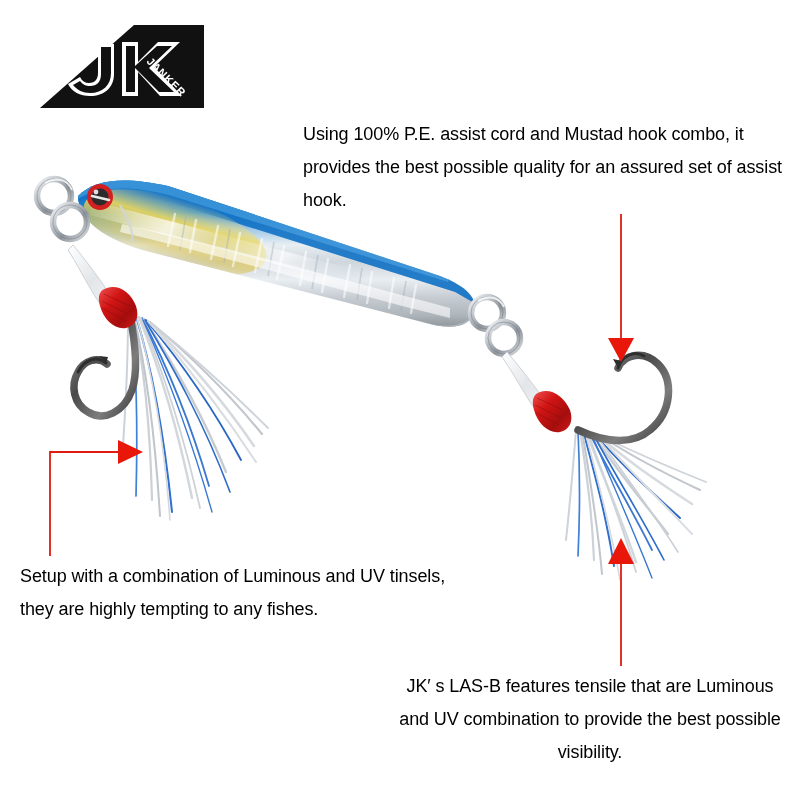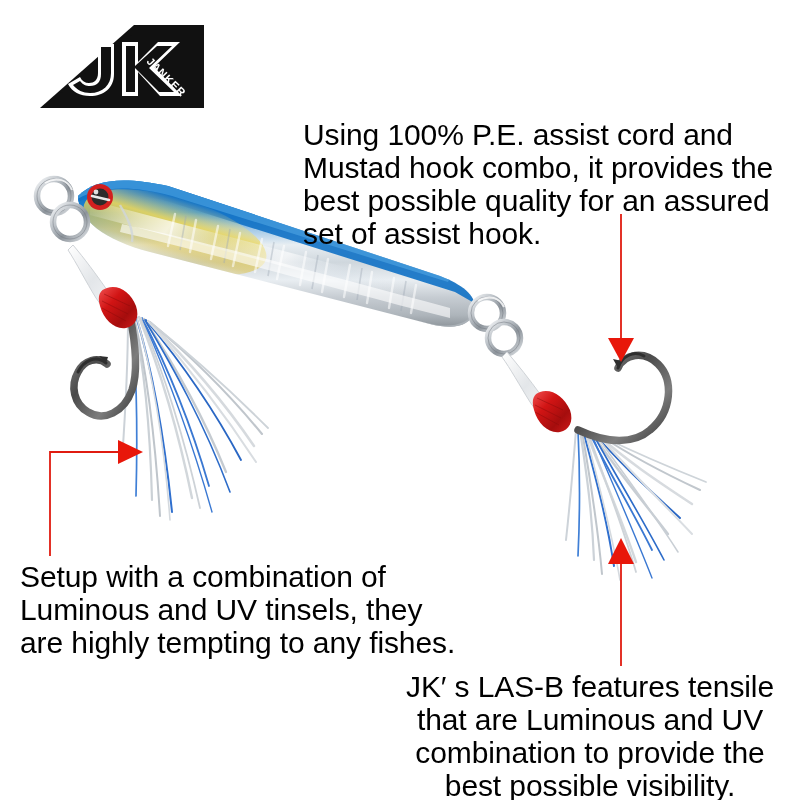--- a/index.html
+++ b/index.html
@@ -24,21 +24,21 @@
     width: 170px;
     height: 95px;
   }
   .logo-svg { display: block; width: 170px; height: 95px; }
 
   
   .caption {
     position: absolute;
     color: #000000;
     font-family: "Liberation Sans", sans-serif;
-    font-size: 30px;
+    font-size: 18px;
     line-height: 33px;
     letter-spacing: -0.1px;
     white-space: pre-line;
   }
   #caption-top {
     left: 303px;
     top: 118px;
     width: 486px;
     text-align: left;
   }

